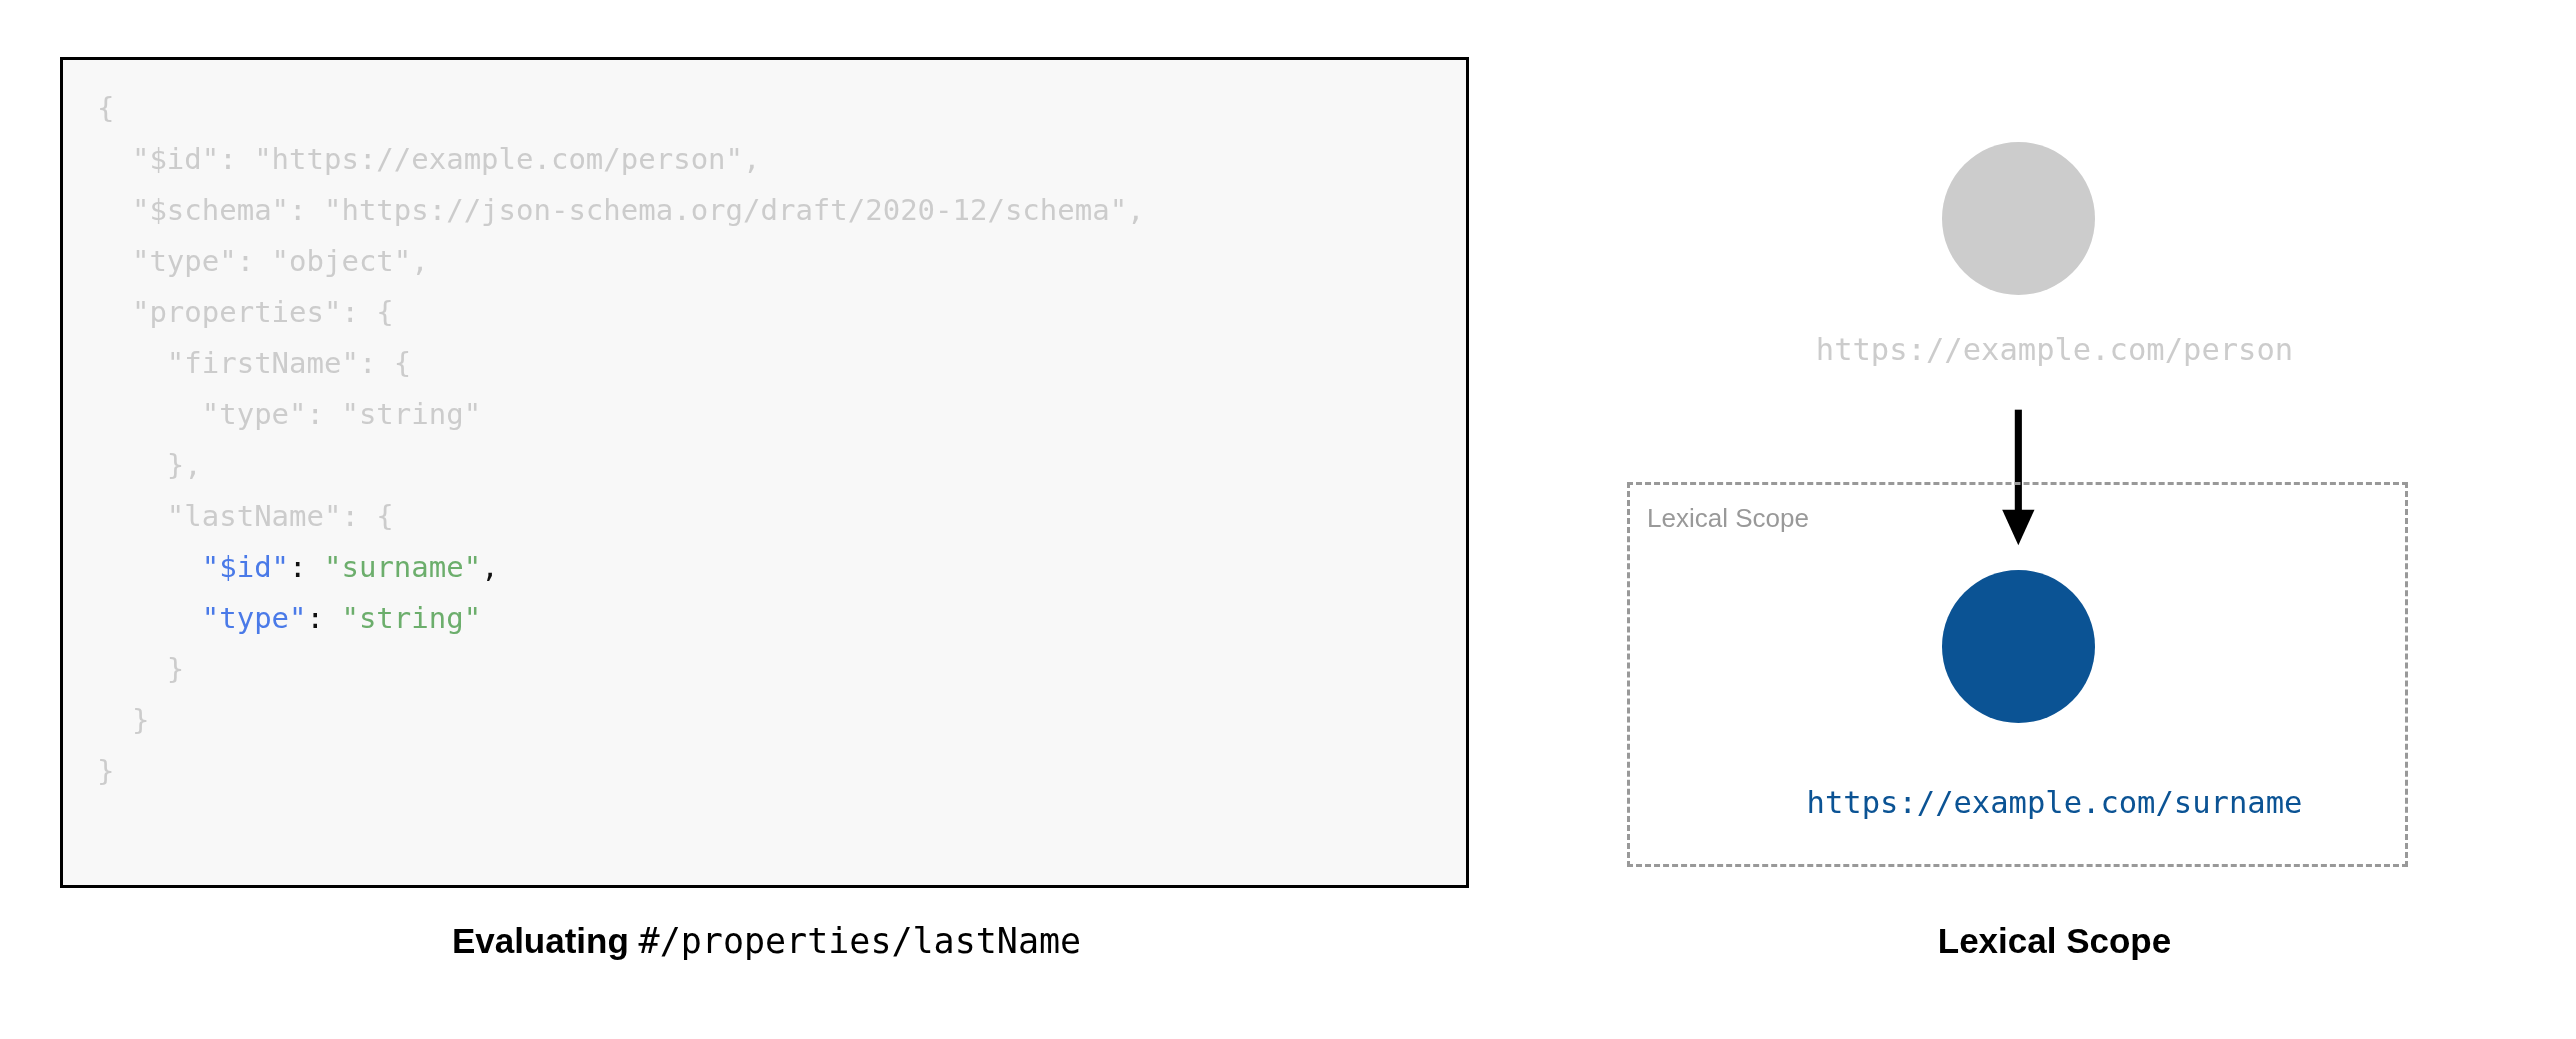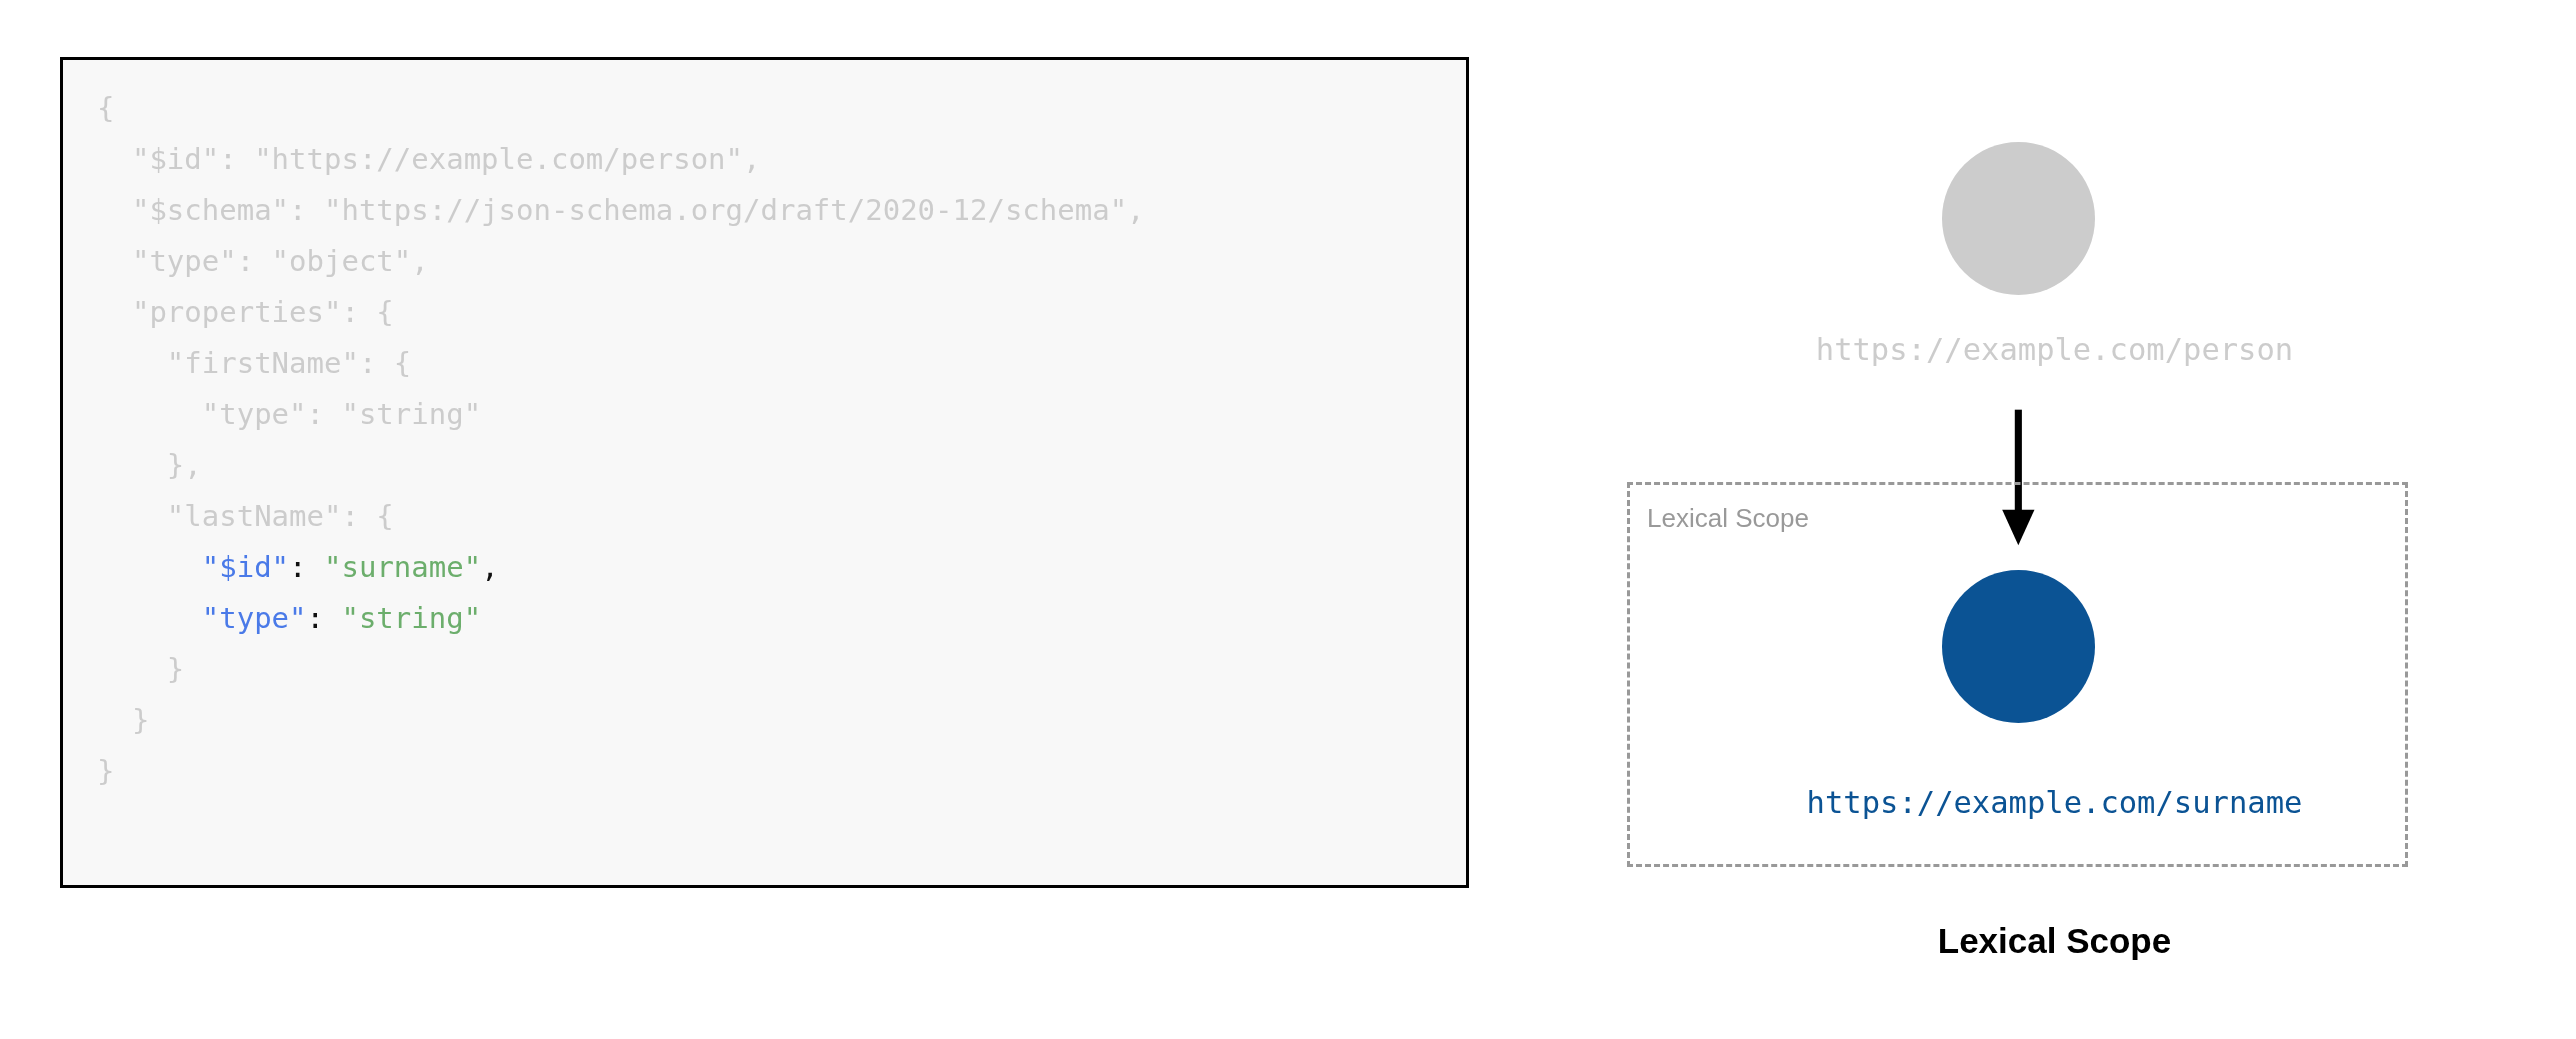--- a/index.html
+++ b/index.html
@@ -173,20 +173,23 @@
 </style>
 </head>
 <body>
 
 <div id="left-panel">
 
   <div id="code-card">
     <div id="code-block"><div class="code-line"><span class="tok-dim">{</span></div><div class="code-line"><span class="tok-dim">  </span><span class="tok-dim">"$id": "https://example.com/person",</span></div><div class="code-line"><span class="tok-dim">  </span><span class="tok-dim">"$schema": "https://json-schema.org/draft/2020-12/schema",</span></div><div class="code-line"><span class="tok-dim">  </span><span class="tok-dim">"type": "object",</span></div><div class="code-line"><span class="tok-dim">  </span><span class="tok-dim">"properties": {</span></div><div class="code-line"><span class="tok-dim">    </span><span class="tok-dim">"firstName": {</span></div><div class="code-line"><span class="tok-dim">      </span><span class="tok-dim">"type": "string"</span></div><div class="code-line"><span class="tok-dim">    </span><span class="tok-dim">},</span></div><div class="code-line"><span class="tok-dim">    </span><span class="tok-dim">"lastName": {</span></div><div class="code-line"><span class="tok-dim">      </span><span class="tok-key">"$id"</span><span class="tok-punct">: </span><span class="tok-str">"surname"</span><span class="tok-punct">,</span></div><div class="code-line"><span class="tok-dim">      </span><span class="tok-key">"type"</span><span class="tok-punct">: </span><span class="tok-str">"string"</span></div><div class="code-line"><span class="tok-dim">    </span><span class="tok-dim">}</span></div><div class="code-line"><span class="tok-dim">  </span><span class="tok-dim">}</span></div><div class="code-line"><span class="tok-dim">}</span></div></div>
   </div>
 
+  <div id="left-caption">
+    <span class="cap-bold">Evaluating</span><span class="cap-bold"> </span><span class="cap-mono">#/properties/lastName</span>
+  </div>
 
 </div>
 
 <div id="right-panel">
 
   <div id="node-root-circle"></div>
 
   <div id="node-root-label">https://example.com/person</div>
 
   <svg id="arrow" viewBox="0 0 110 250" width="71" height="162">

